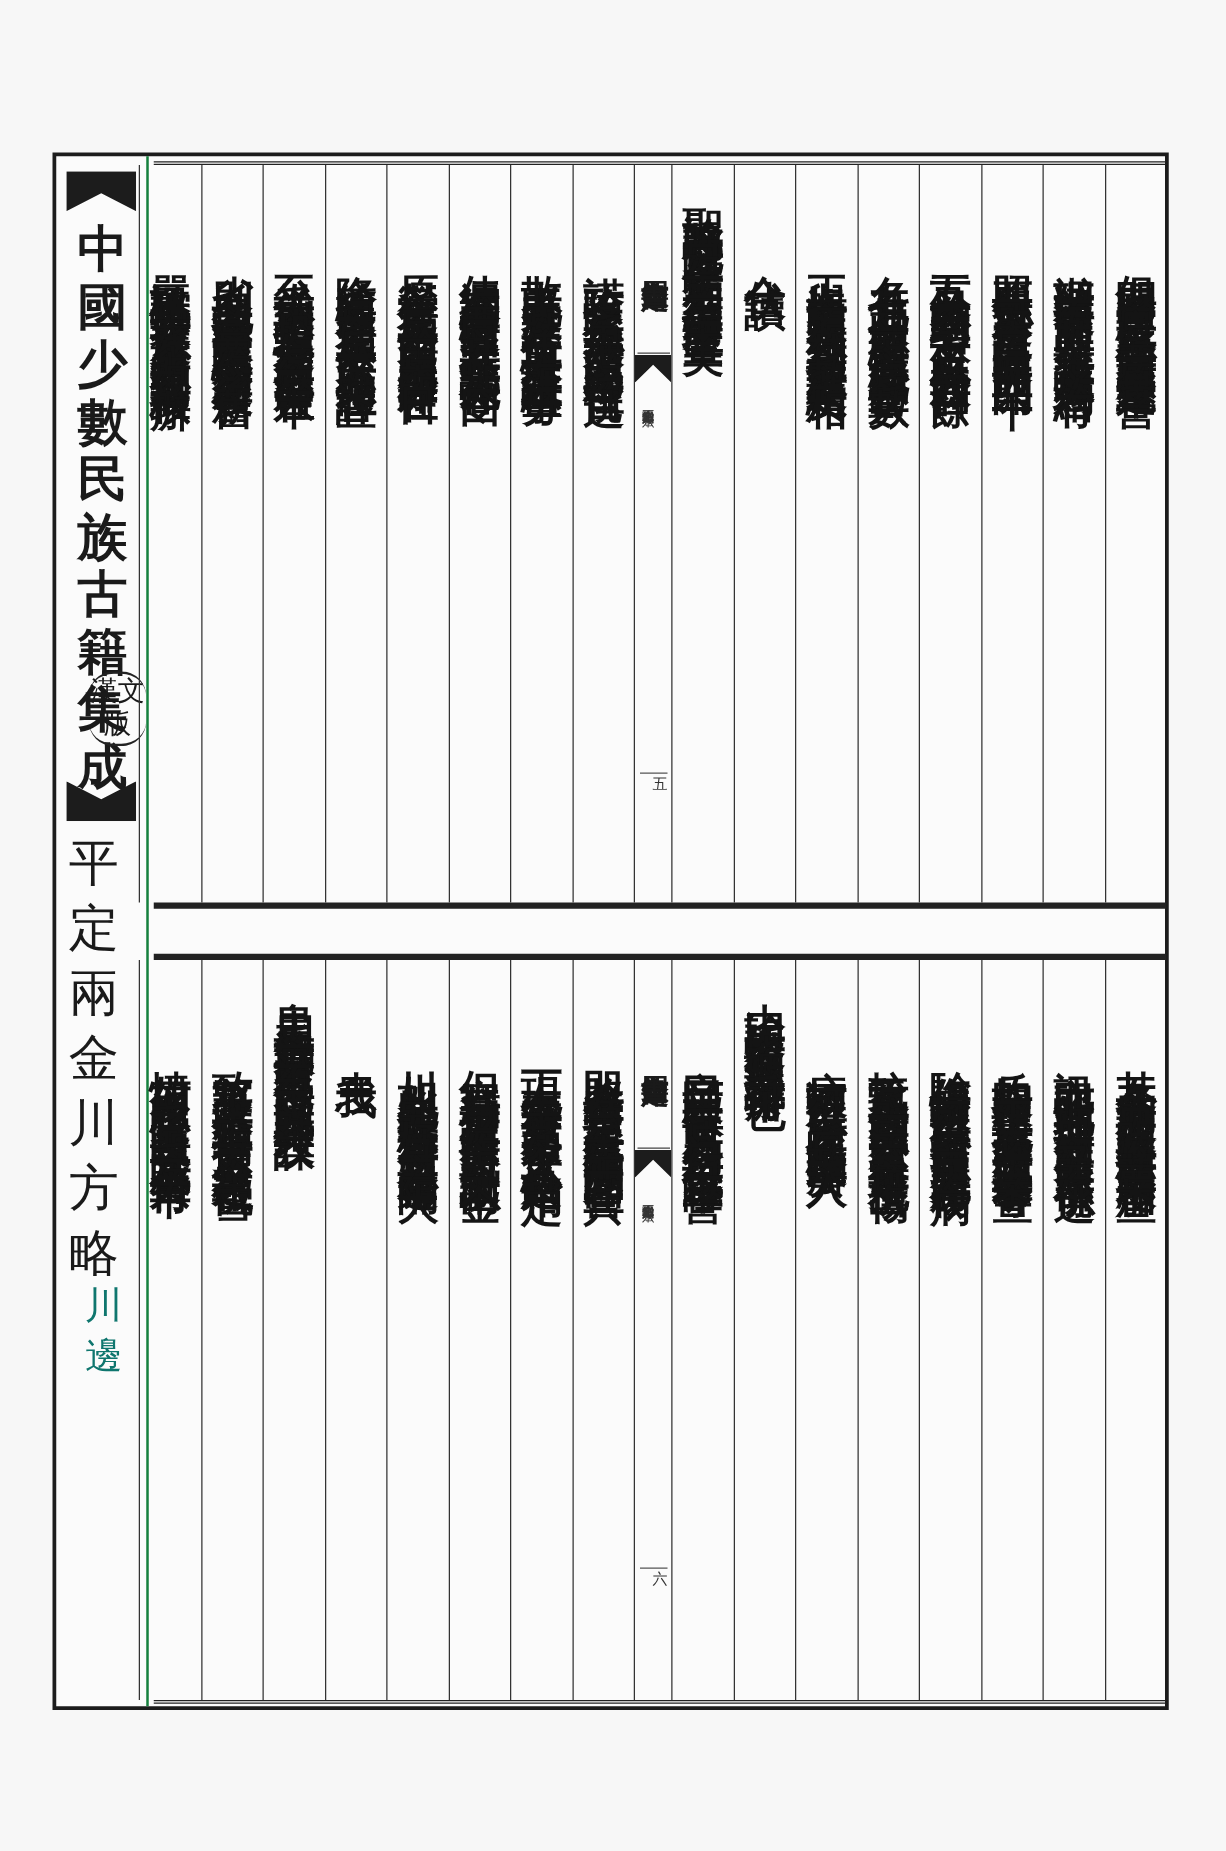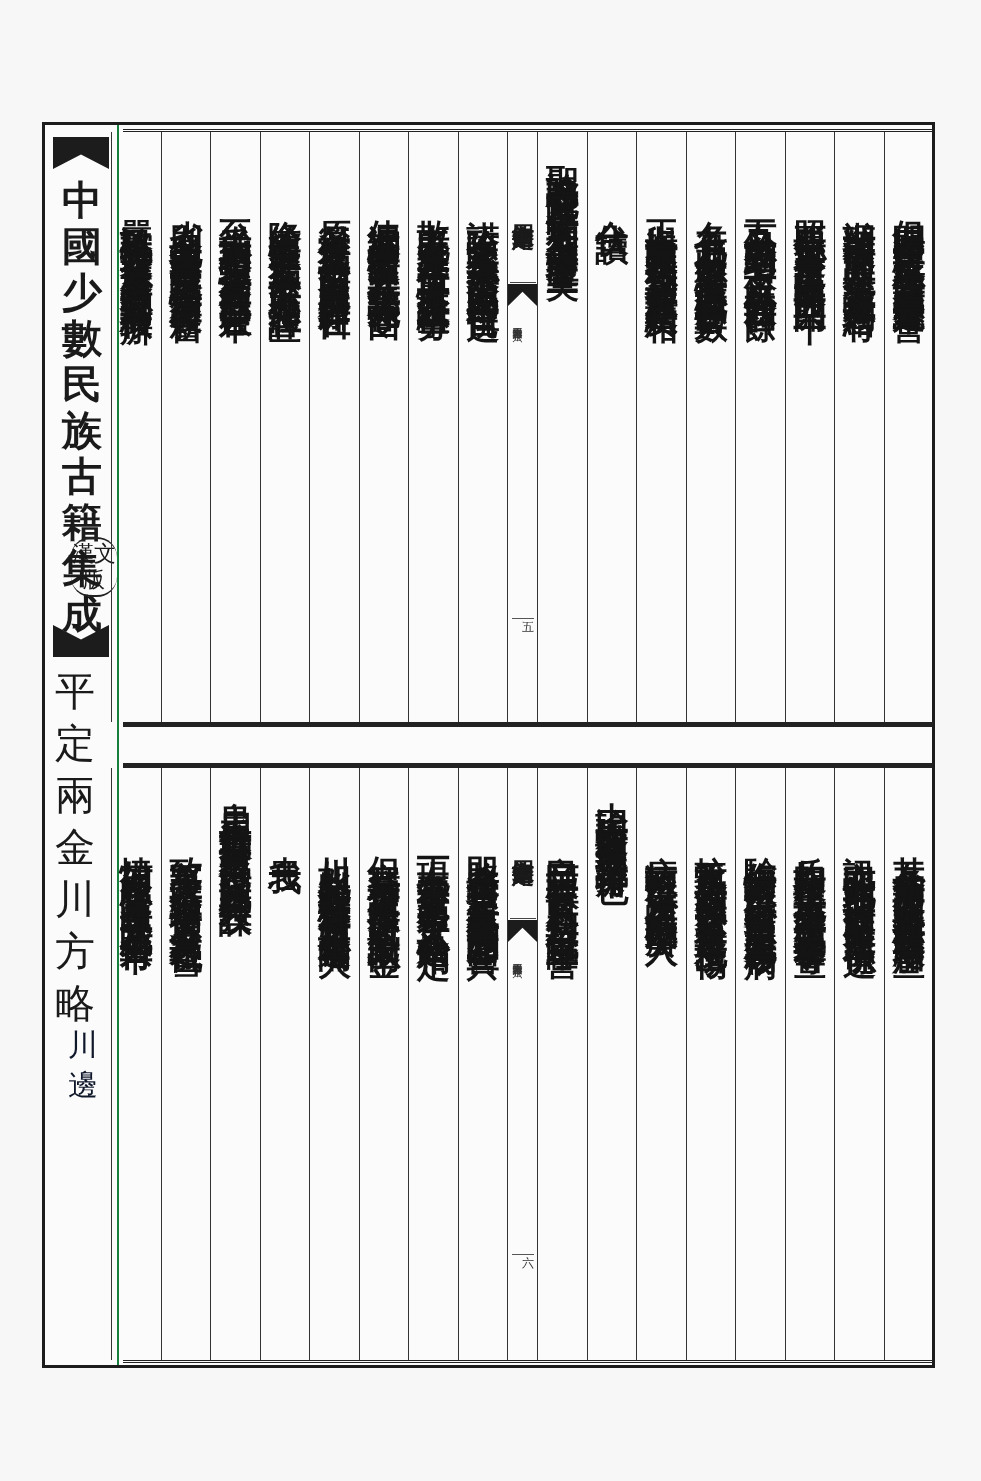--- a/index.html
+++ b/index.html
@@ -13,21 +13,21 @@
   .spine .cap.top { top:12px; clip-path: polygon(0 0,100% 0,100% 100%,50% 55%,0 100%); }
   .spine .cap.bottom { top:500px; clip-path: polygon(0 0,50% 45%,100% 0,100% 100%,0 100%); }
   .spine .series { position:absolute; left:10px; top:52px; width:54px; font-size:40px;
                    line-height:46px; text-align:center; font-weight:bold; }
   .spine .edition { position:absolute; left:26px; top:412px; width:46px; font-size:22px;
                     line-height:26px; text-align:center; border:2px solid #222; border-radius:20px;
                     border-left:none; border-right:none; padding:2px 0; }
   .spine .booktitle { position:absolute; left:10px; top:540px; width:54px; font-size:40px;
                       line-height:52px; text-align:left; }
   .spine .faint { position:absolute; left:18px; top:900px; width:40px; font-size:30px;
-                  line-height:40px; text-align:center; color:#0f172a; }
+                  line-height:40px; text-align:center; color:#0f766e; }
   .spine .pagebox { position:absolute; left:0; bottom:0; width:72px; height:132px;
                     border-top:4px double #222; box-sizing:border-box; }
   .spine .pagenum { position:absolute; left:8px; top:10px; width:56px; font-size:38px;
                     line-height:42px; text-align:center; }
   .block { position:absolute; left:78px; width:810px; box-sizing:border-box;
            border-top:3px double #222; border-bottom:5px solid #222; }
   .block.upper { top:4px; height:598px; }
   .block.lower { top:638px; height:600px; border-top:5px solid #222; border-bottom:3px double #222; }
   .cols { position:absolute; inset:0; display:flex; flex-direction:row-reverse; }
   .col { width:49.5px; flex:0 0 auto; border-left:1.5px solid #333; box-sizing:border-box;

